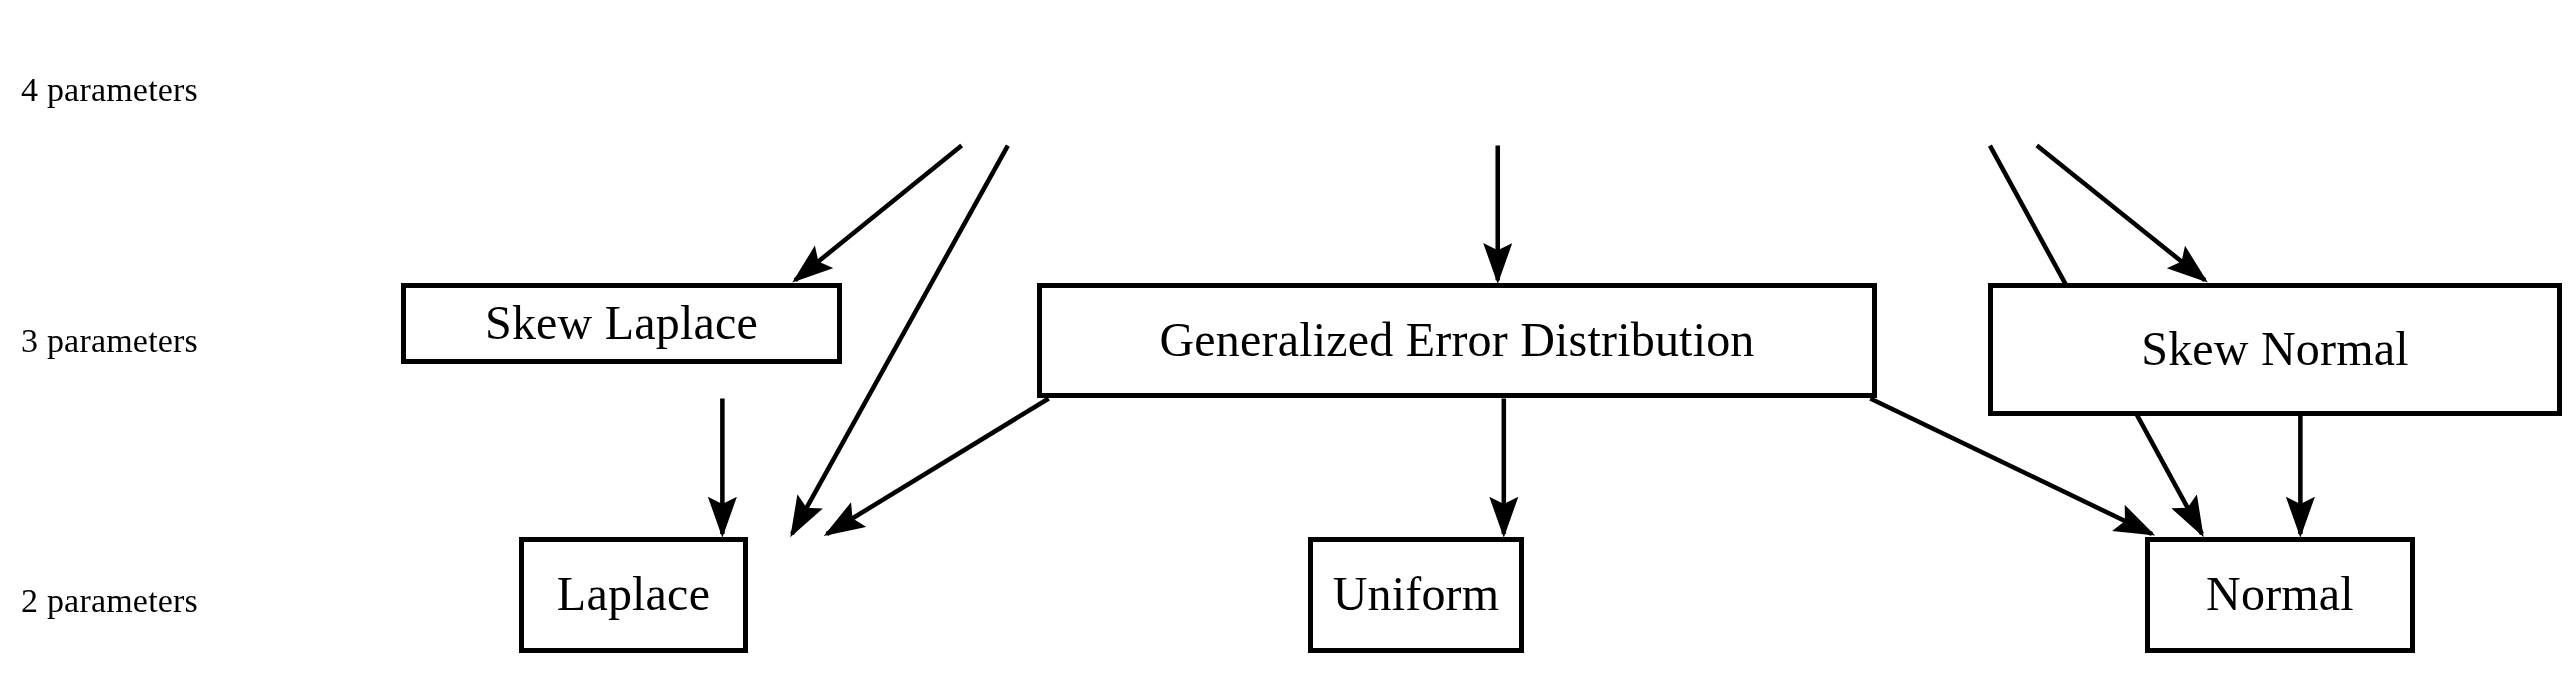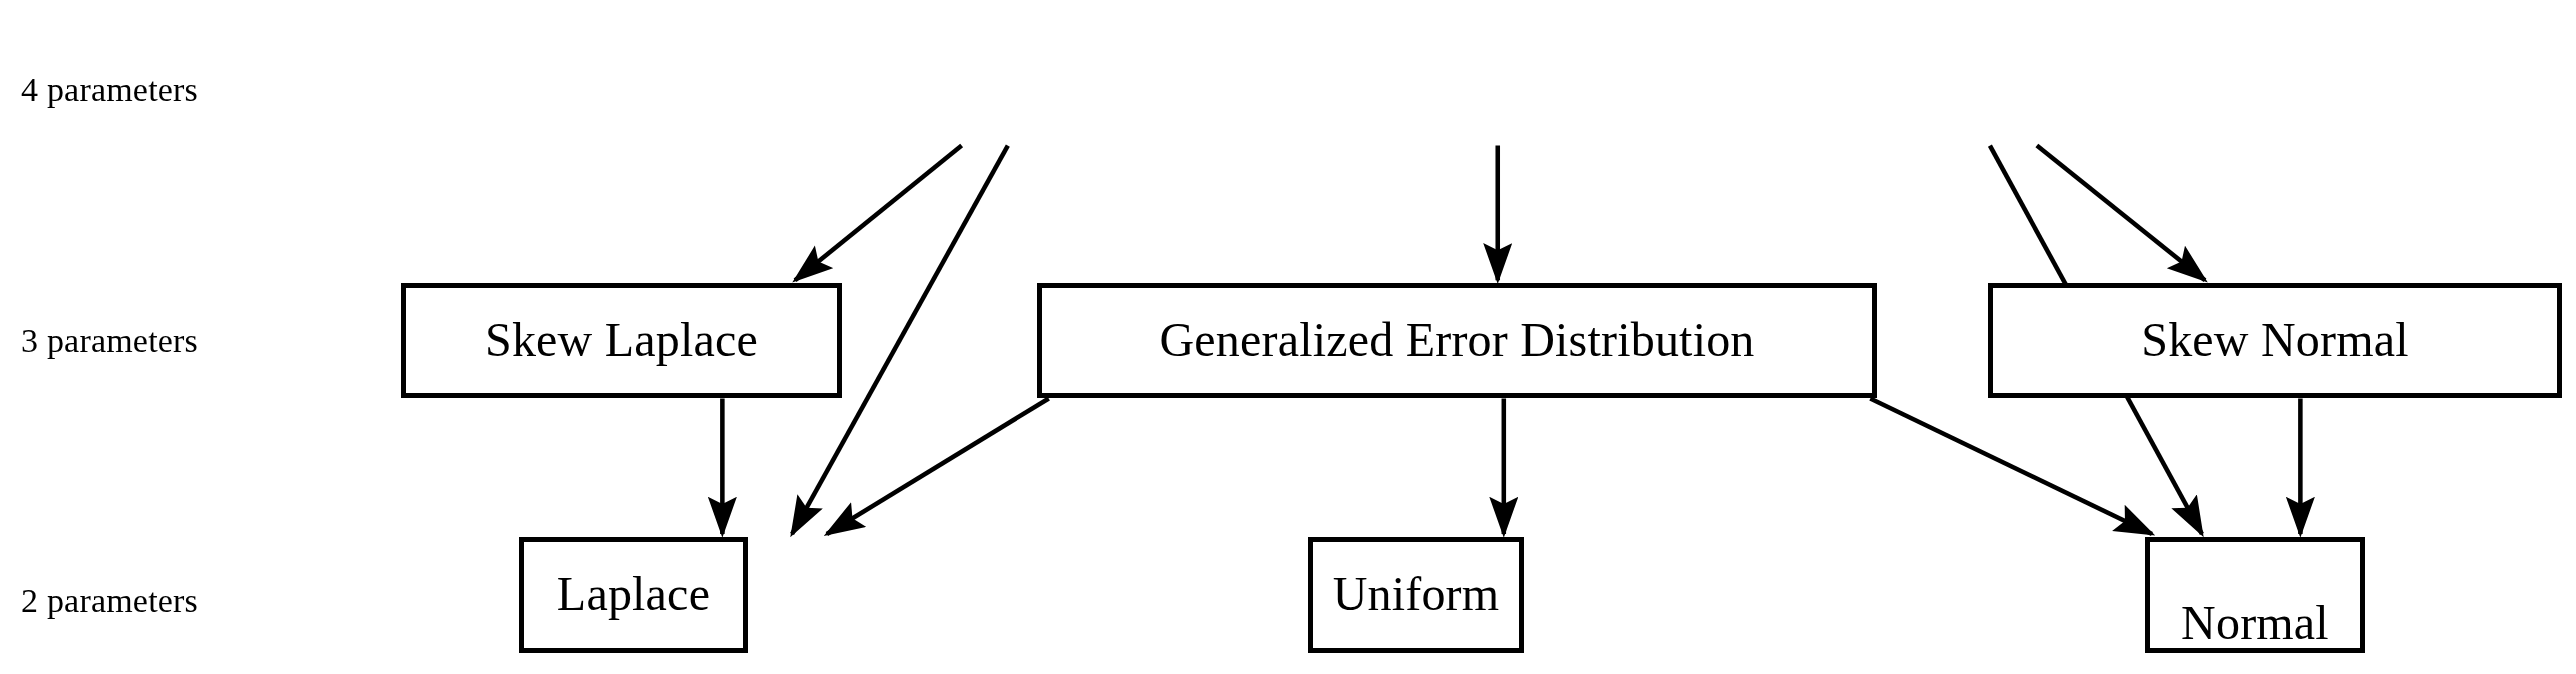--- a/index.html
+++ b/index.html
@@ -83,33 +83,33 @@
   <div class="row-label" style="left: 21px; top: 73px;">
     <span>4 parameters</span>
   </div>
   <div class="row-label" style="left: 21px; top: 324px;">
     <span>3 parameters</span>
   </div>
   <div class="row-label" style="left: 21px; top: 584px;">
     <span>2 parameters</span>
   </div>
 
-  <div class="node-box" style="left: 401px; top: 283px; width: 441px; height: 115px;">
+  <div class="node-box" style="left: 401px; top: 283px; width: 441px; height: 81px;">
     <span class="node-label">Skew Laplace</span>
   </div>
   <div class="node-box" style="left: 1037px; top: 283px; width: 840px; height: 115px;">
     <span class="node-label">Generalized Error Distribution</span>
   </div>
-  <div class="node-box" style="left: 1988px; top: 283px; width: 574px; height: 115px;">
+  <div class="node-box" style="left: 1988px; top: 283px; width: 574px; height: 133px;">
     <span class="node-label">Skew Normal</span>
   </div>
   <div class="node-box" style="left: 519px; top: 537px; width: 229px; height: 116px;">
     <span class="node-label">Laplace</span>
   </div>
   <div class="node-box" style="left: 1308px; top: 537px; width: 216px; height: 116px;">
     <span class="node-label">Uniform</span>
   </div>
-  <div class="node-box" style="left: 2145px; top: 537px; width: 220px; height: 116px; align-items: flex-end;">
+  <div class="node-box" style="left: 2145px; top: 537px; width: 270px; height: 116px;">
     <span class="node-label">Normal</span>
   </div>
 
 </div>
 
 
 </body></html>

